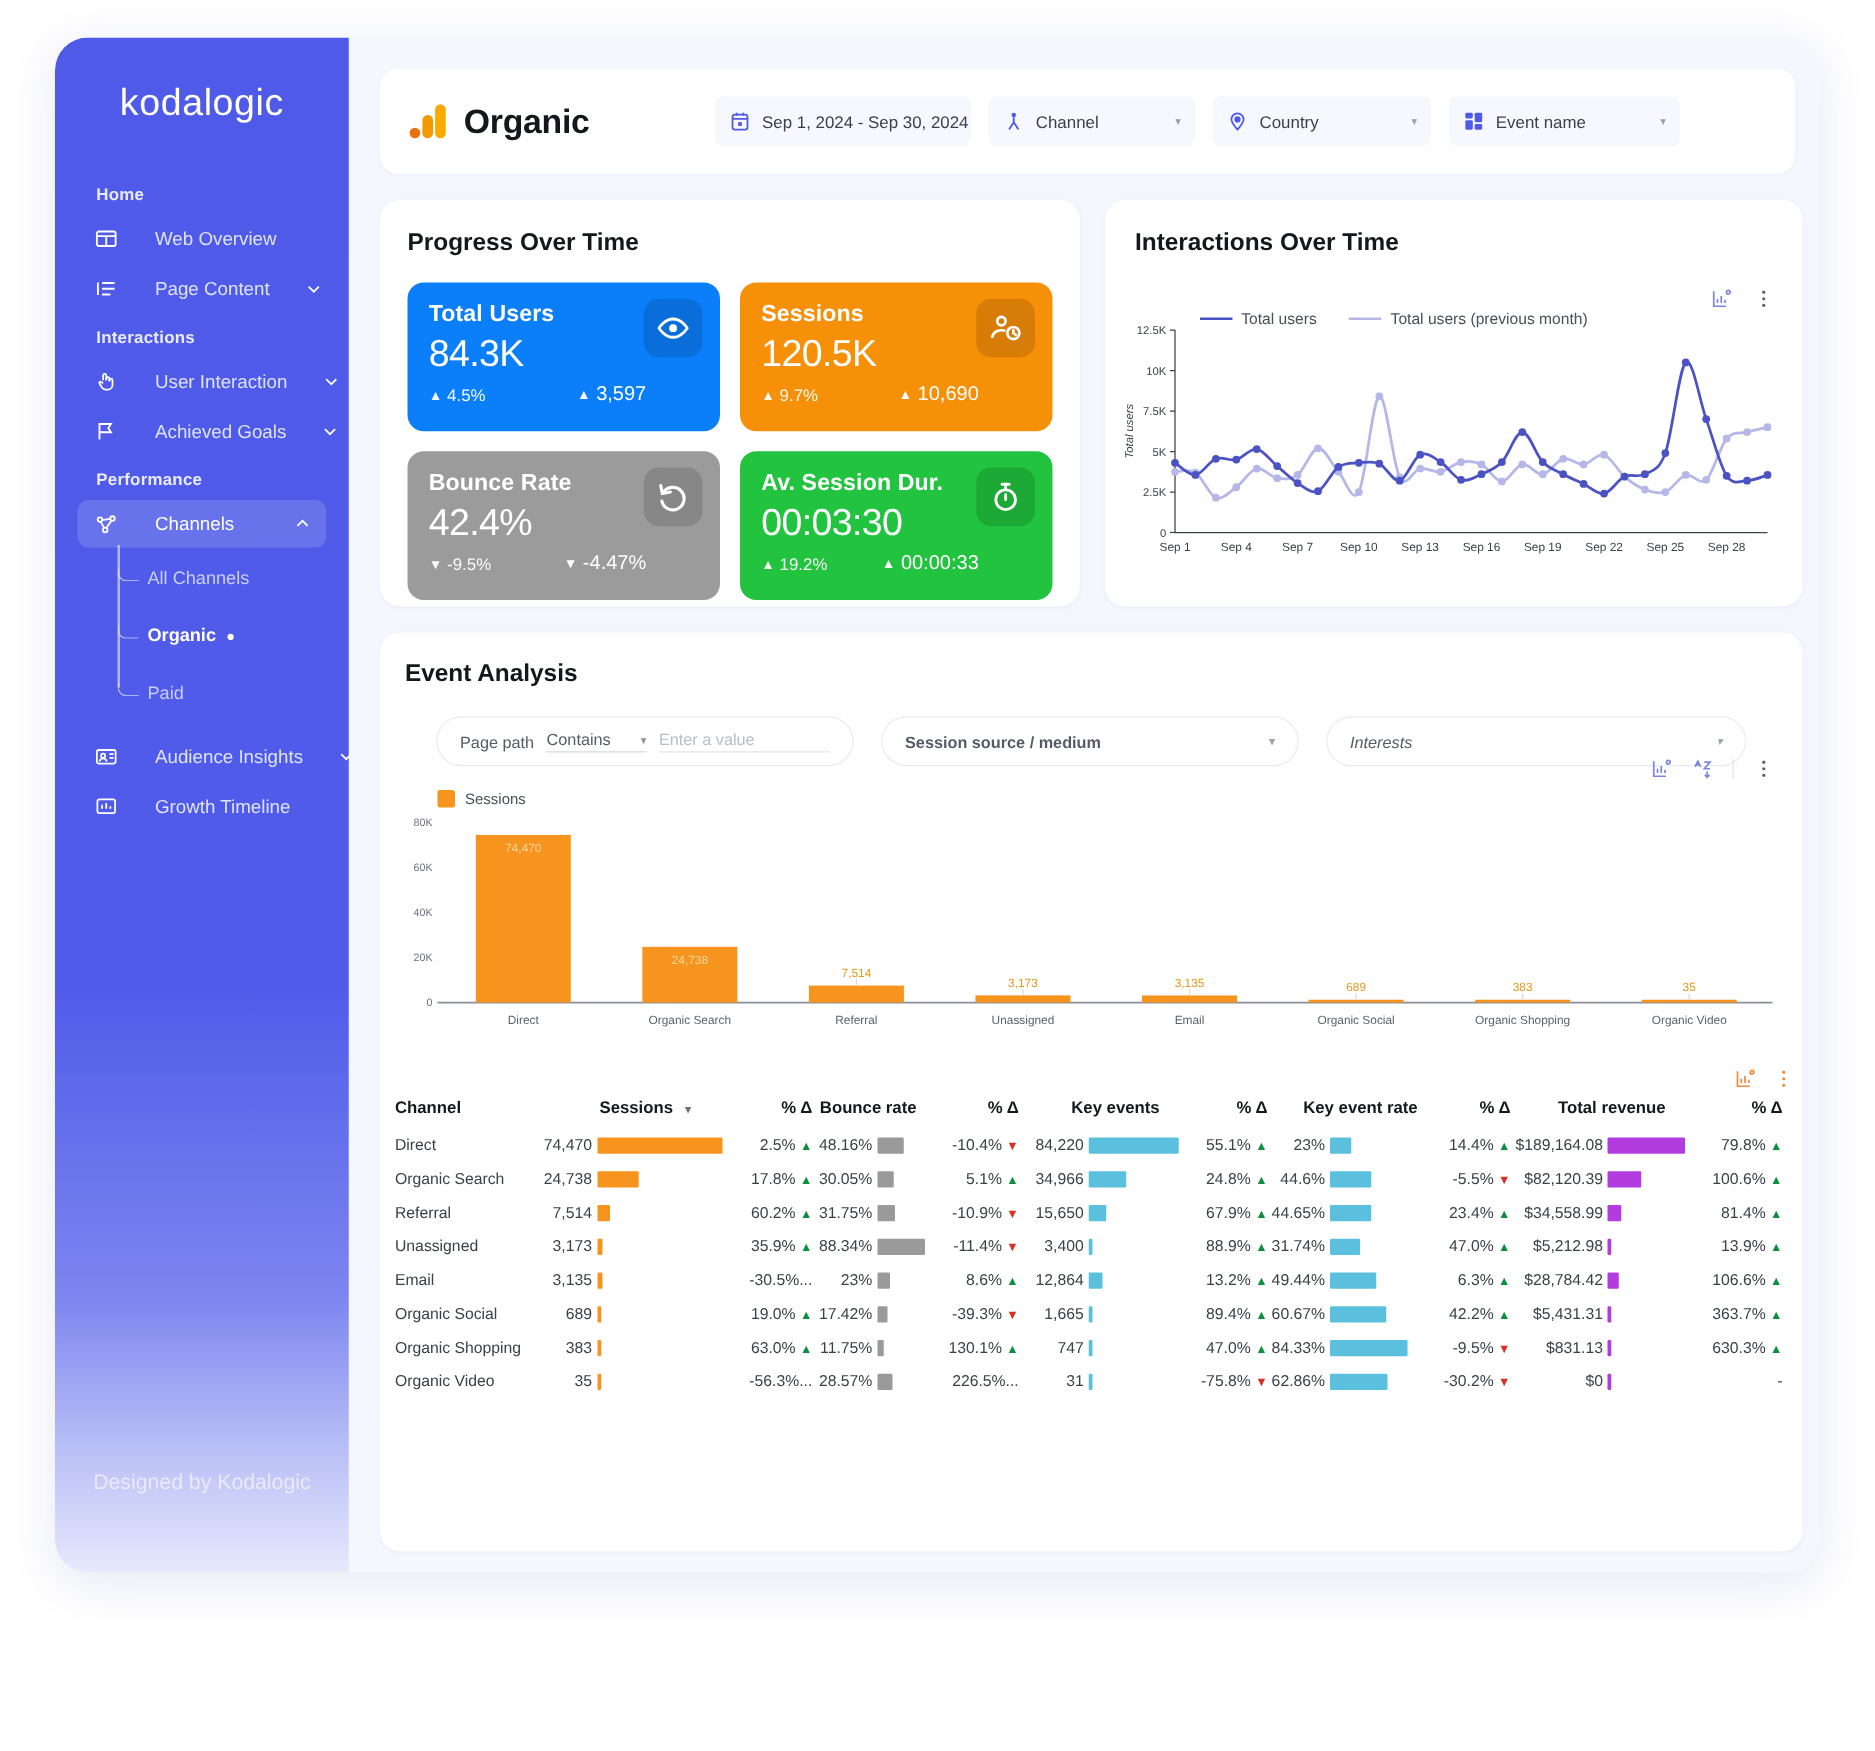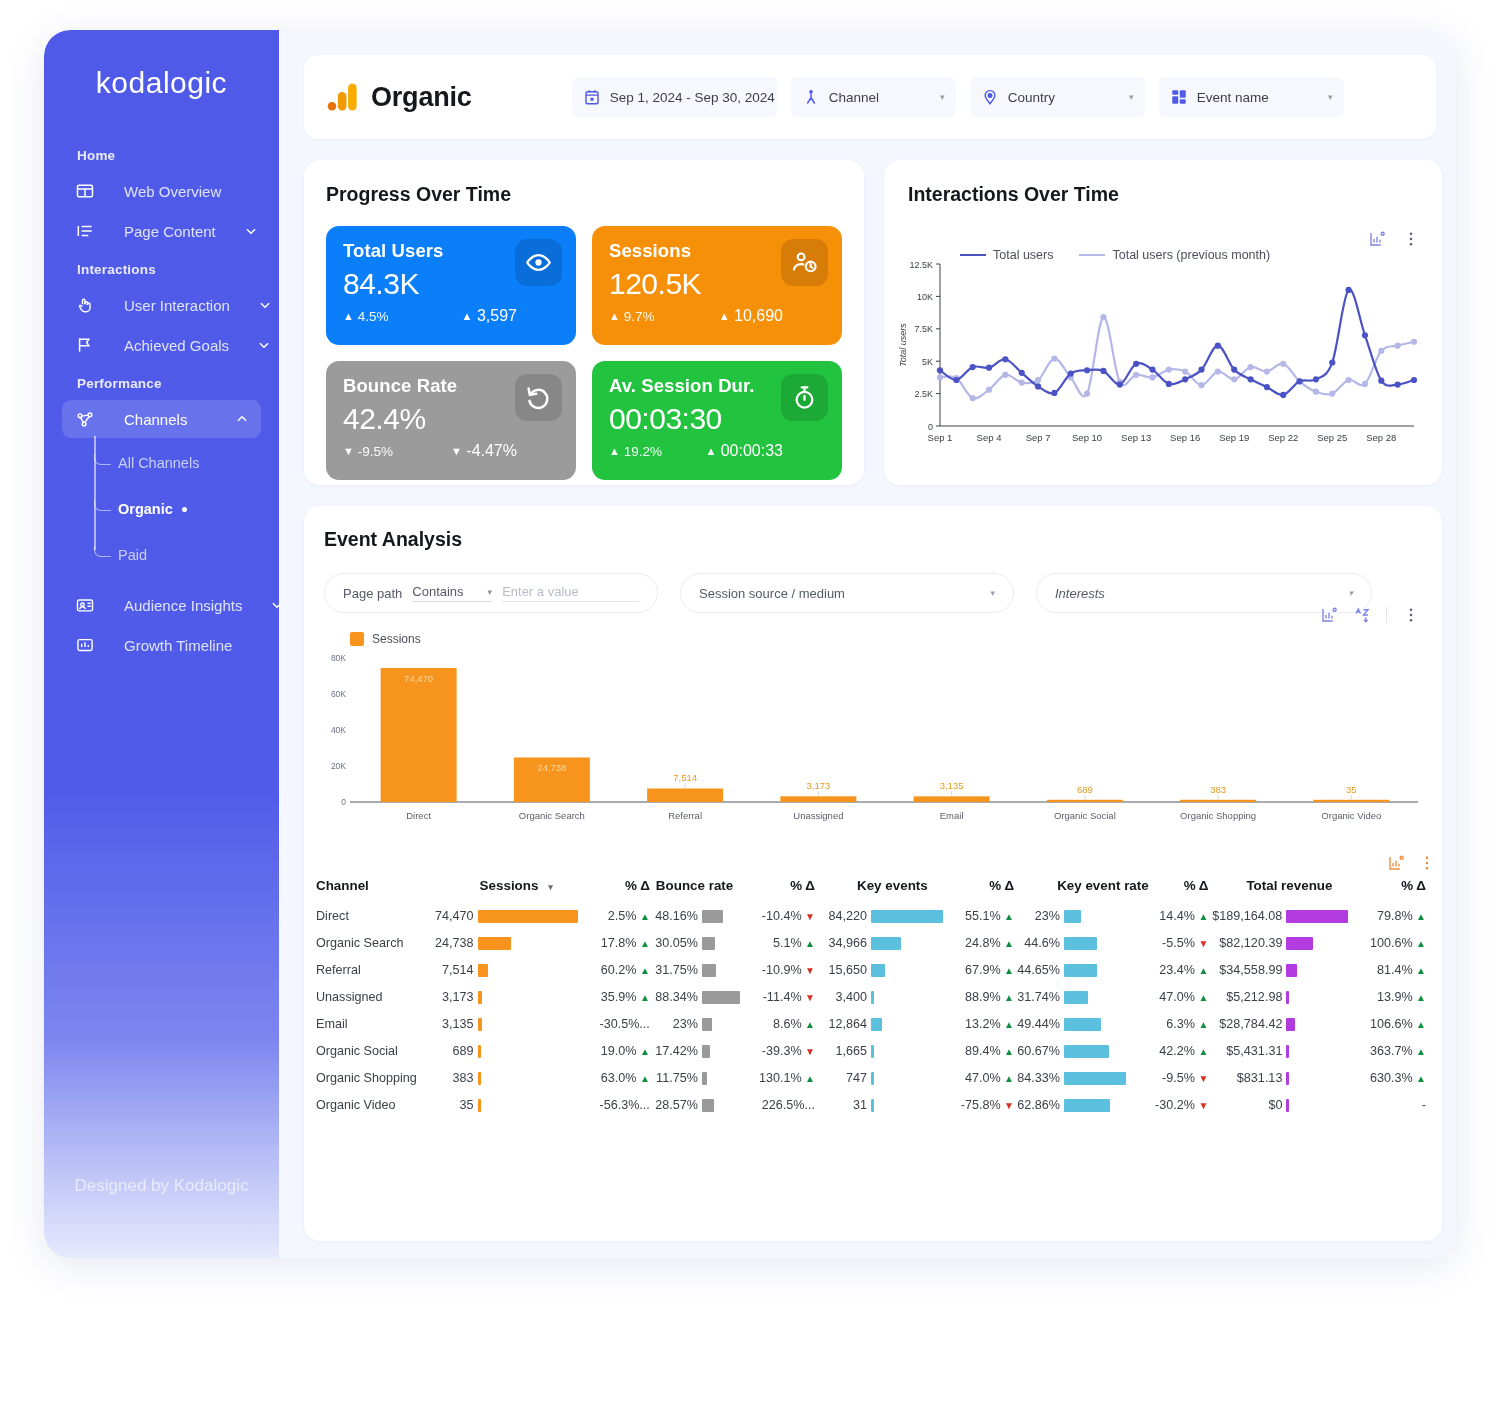--- a/index.html
+++ b/index.html
@@ -118,24 +118,24 @@
   .arrow { display:inline-block; font-size: 11px; vertical-align: 1px; }
   
   .chart-tools { position:absolute; right: 22px; top: 70px; display:flex; align-items:center; gap:16px; }
   .tool-ico { width:18px;height:18px;cursor:pointer; }
   .legend { display:flex; gap: 26px; align-items:center; margin-top: 42px; margin-left: 52px; font-size:12.5px; color:#4a4f5a; }
   .lg { display:flex; align-items:center; gap:7px; }
   .lg .lgline { width:26px; height:2.5px; position:relative; }
   .lg .lgline::after { content:""; position:absolute; left:50%; top:50%; width:8px;height:8px;border-radius:50%;transform:translate(-50%,-50%); }
   
   #event-panel { position:absolute; left:25px; top:476px; width:1138px; height:735px; padding: 22px 20px; }
-  .ea-filters { display:flex; gap: 22px; margin-top: 22px; }
+  .ea-filters { display:flex; gap: 22px; margin-top: 22px; justify-content: center; }
   .ea-box { height: 40px; border: 1px solid #e9ecf5; border-radius: 20px; display:flex; align-items:center; padding: 0 18px; font-size: 13px; color:#555b66; background:#fff;}
   .ea-box.b1 { width: 334px; gap: 10px; }
-  .ea-box.b2 { width: 334px; }
+  .ea-box.b2 { width: 334px; font-weight: bold; }
   .ea-box.b3 { width: 336px; font-style: italic; }
   .underline-sel { border-bottom: 1px solid #d5d9e3; display:flex; align-items:center; gap:24px; padding-bottom:2px; }
   .underline-inp { border-bottom: 1px solid #e3e6ee; flex:1; color:#b8bcc6; padding-bottom:2px; }
   .ea-caret { margin-left:auto; color:#9aa0ad; font-size: 9px; }
   .ea-tools { position:absolute; right: 22px; top: 100px; display:flex; align-items:center; gap: 15px; }
   .vsep { width:1px; height:16px; background:#e2e5ee; }
   
   .barchart { position:absolute; left: 14px; top: 126px; width: 1108px; height: 215px; }
   .bar-legend { display:flex; align-items:center; gap:8px; font-size:12px; color:#4a4f5a; margin-left: 32px;}
   .bar-legend .sw { width:14px;height:14px;background:#f7941d;border-radius:2px; }
@@ -635,21 +635,21 @@
               <th class="c-left" style="width:132px">Channel</th>
               <th style="width:175px;text-align:left;padding-left:58px">
                 <span>Sessions</span>
                 <span style="font-size:9px;color:#6b7080;padding-left:6px">▾</span>
               </th>
               <th class="c-num" style="width:68px">% Δ</th>
               <th style="width:108px;text-align:left;padding-left:6px">Bounce rate</th>
               <th class="c-num" style="width:70px">% Δ</th>
               <th style="width:145px;text-align:left;padding-left:42px">Key events</th>
               <th class="c-num" style="width:66px">% Δ</th>
-              <th style="width:150px;text-align:right;padding-left:14px">Key event rate</th>
+              <th style="width:150px;text-align:center;padding-left:14px">Key event rate</th>
               <th class="c-num" style="width:64px">% Δ</th>
               <th style="width:168px;text-align:left;padding-left:38px">Total revenue</th>
               <th class="c-num" style="width:64px">% Δ</th>
             </tr>
           </thead>
           <tbody id="tbody">
               <tr class="row">
                 <td class="c-left">Direct</td>
                 <td>
                   <div class="cellbar">

